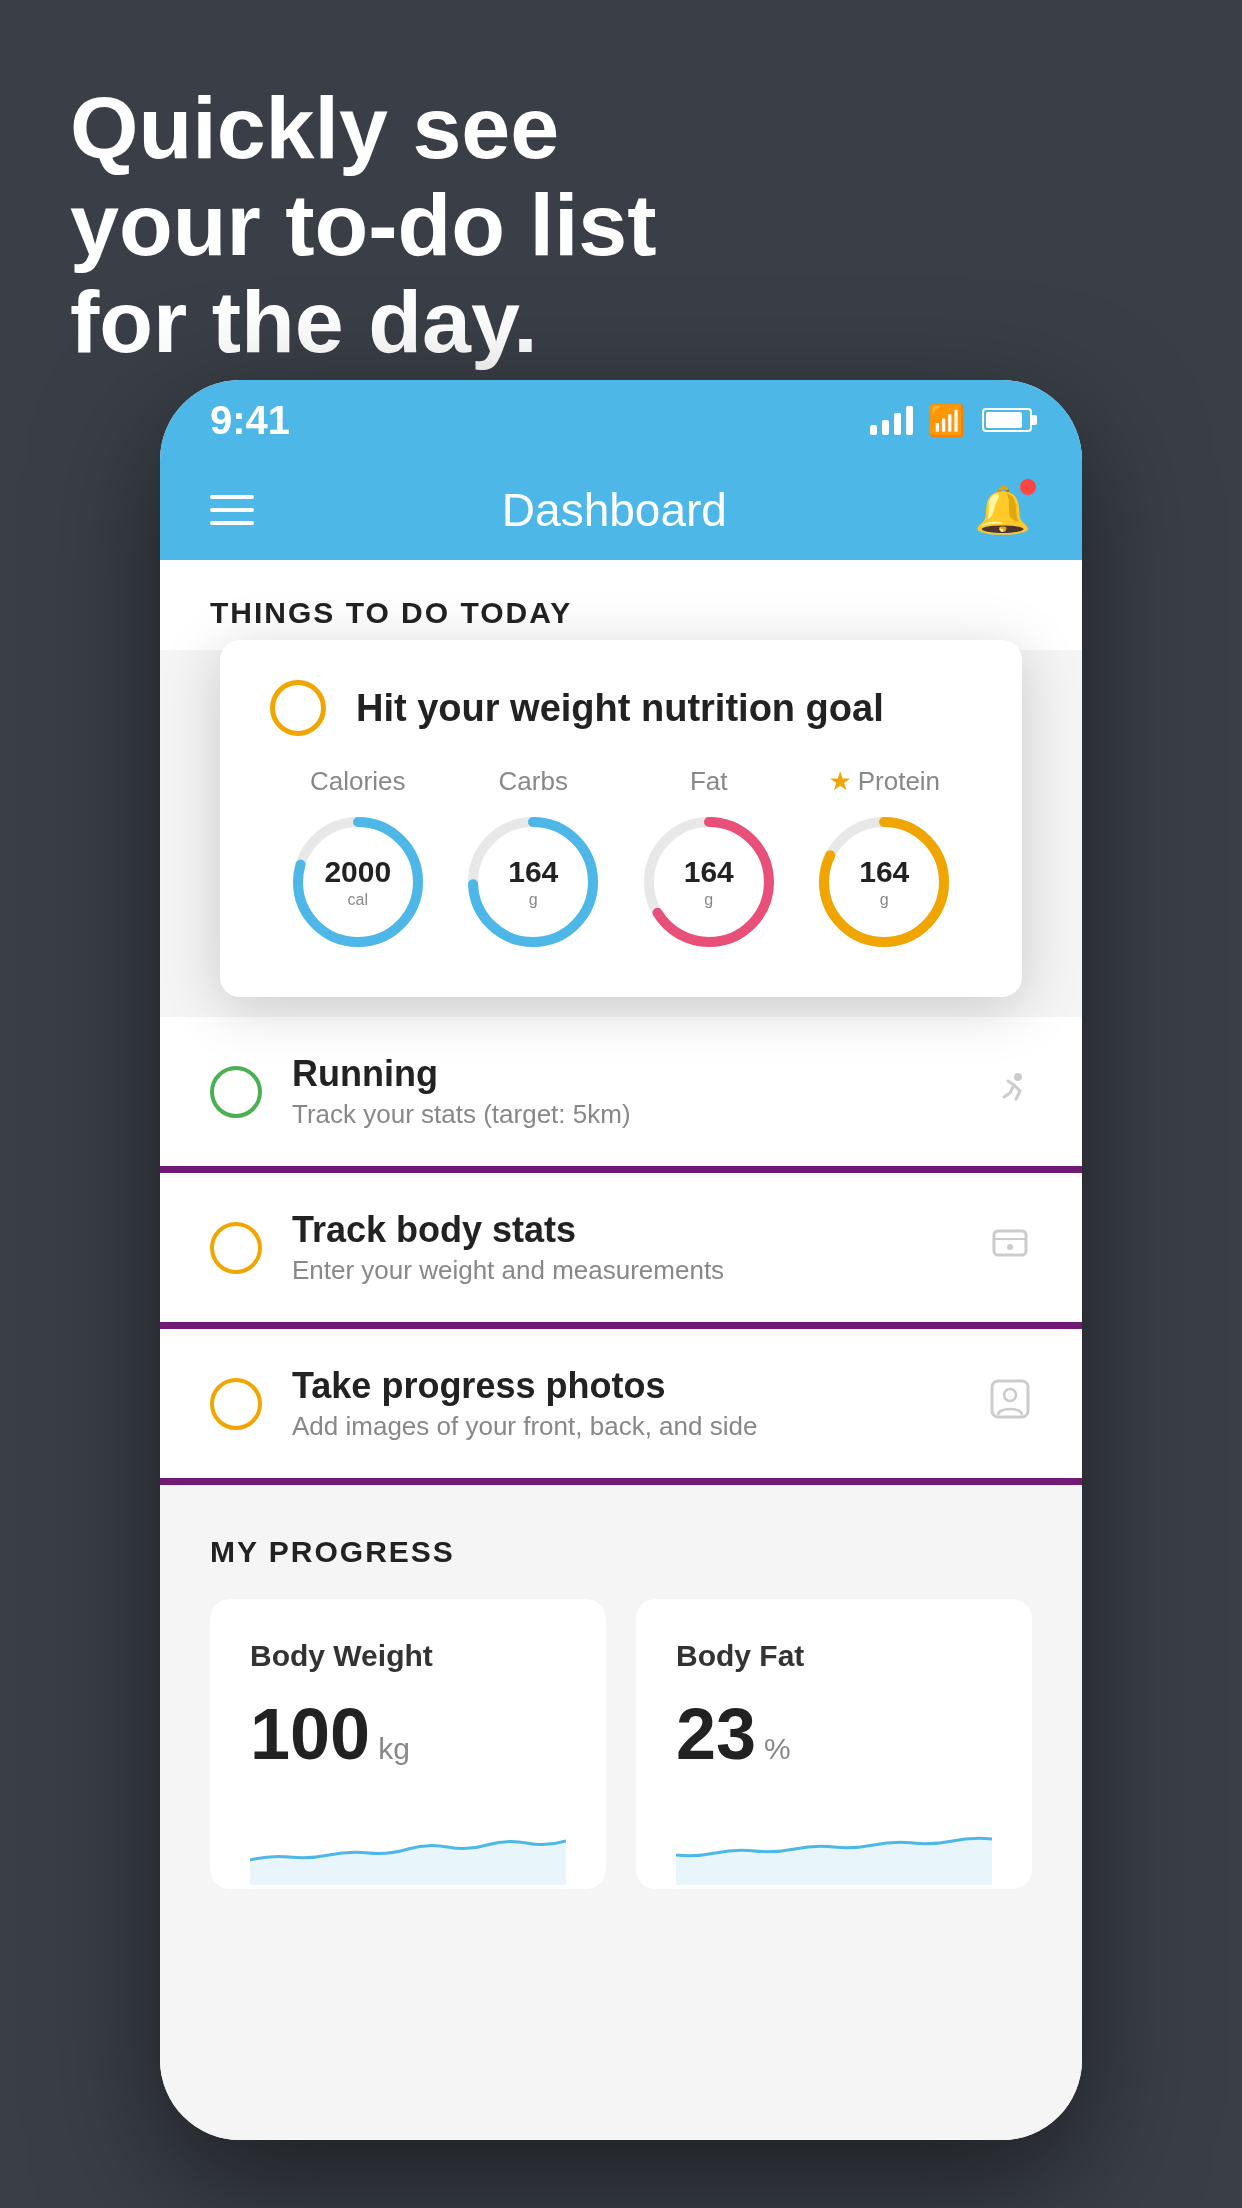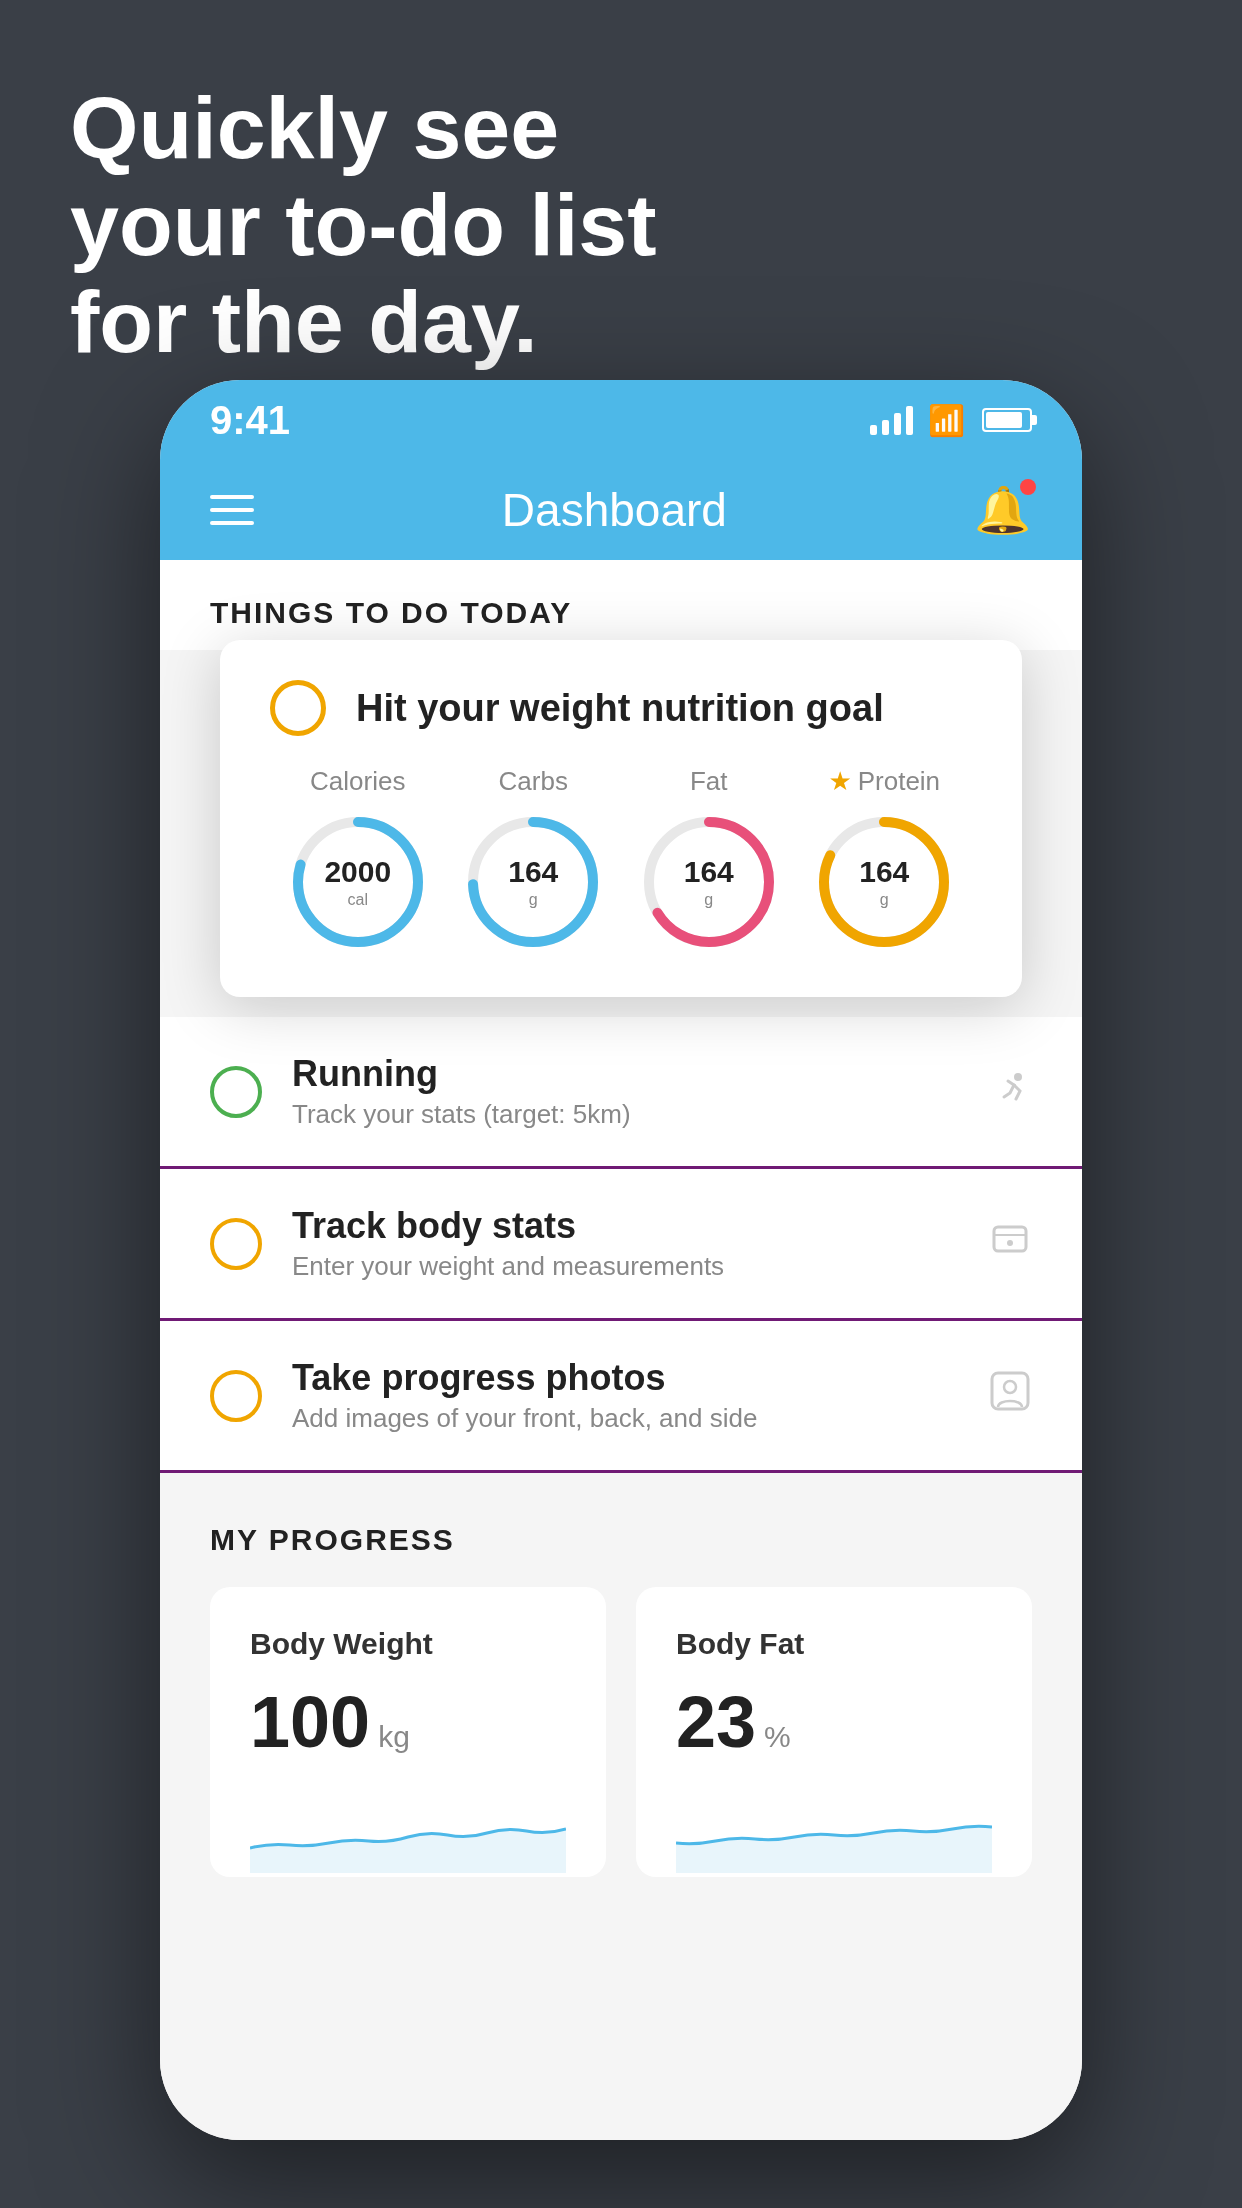--- a/index.html
+++ b/index.html
@@ -256,21 +256,21 @@
 
     
     .todo-list {
       background: #fff;
       margin-top: 20px;
     }
     .todo-item {
       display: flex;
       align-items: center;
       padding: 36px 50px;
-      border-bottom: 3px solid #701a75;
+      border-bottom: 7px solid #701a75;
       gap: 30px;
     }
     .todo-circle {
       width: 52px;
       height: 52px;
       border-radius: 50%;
       border: 4px solid;
       flex-shrink: 0;
     }
     .todo-circle.green { border-color: #4caf50; }

